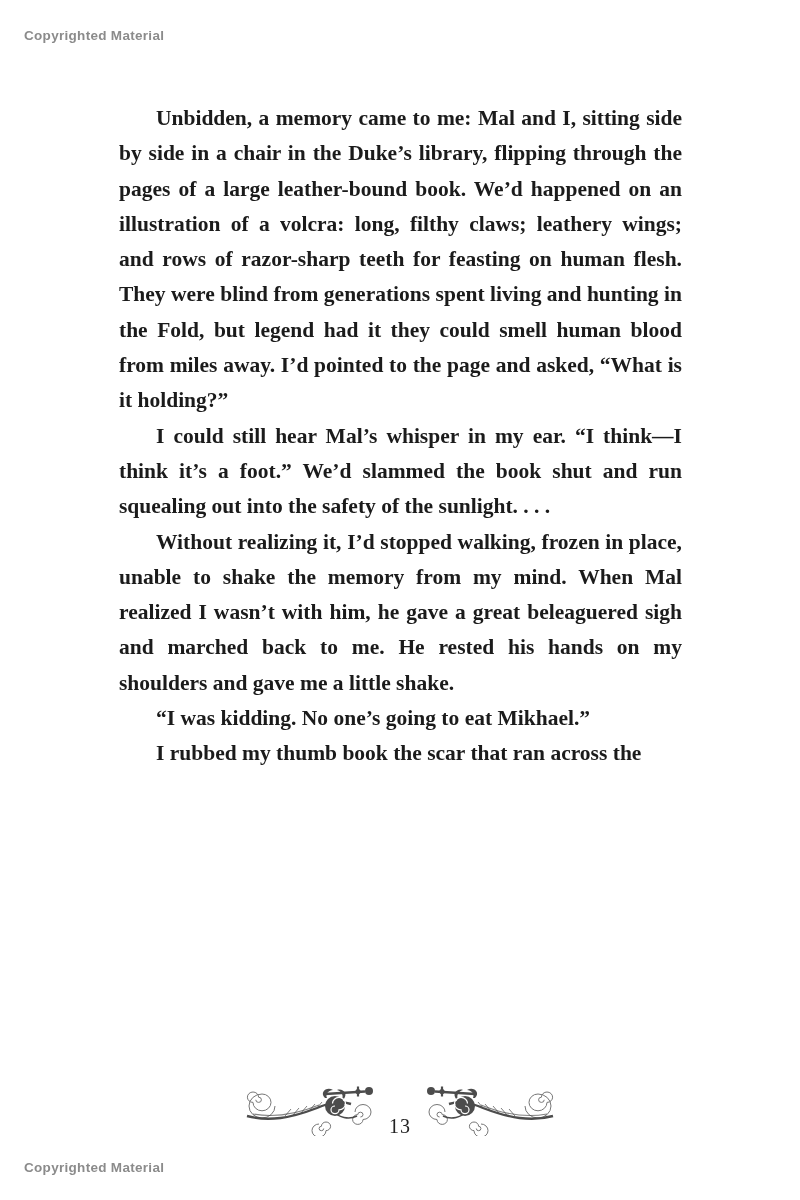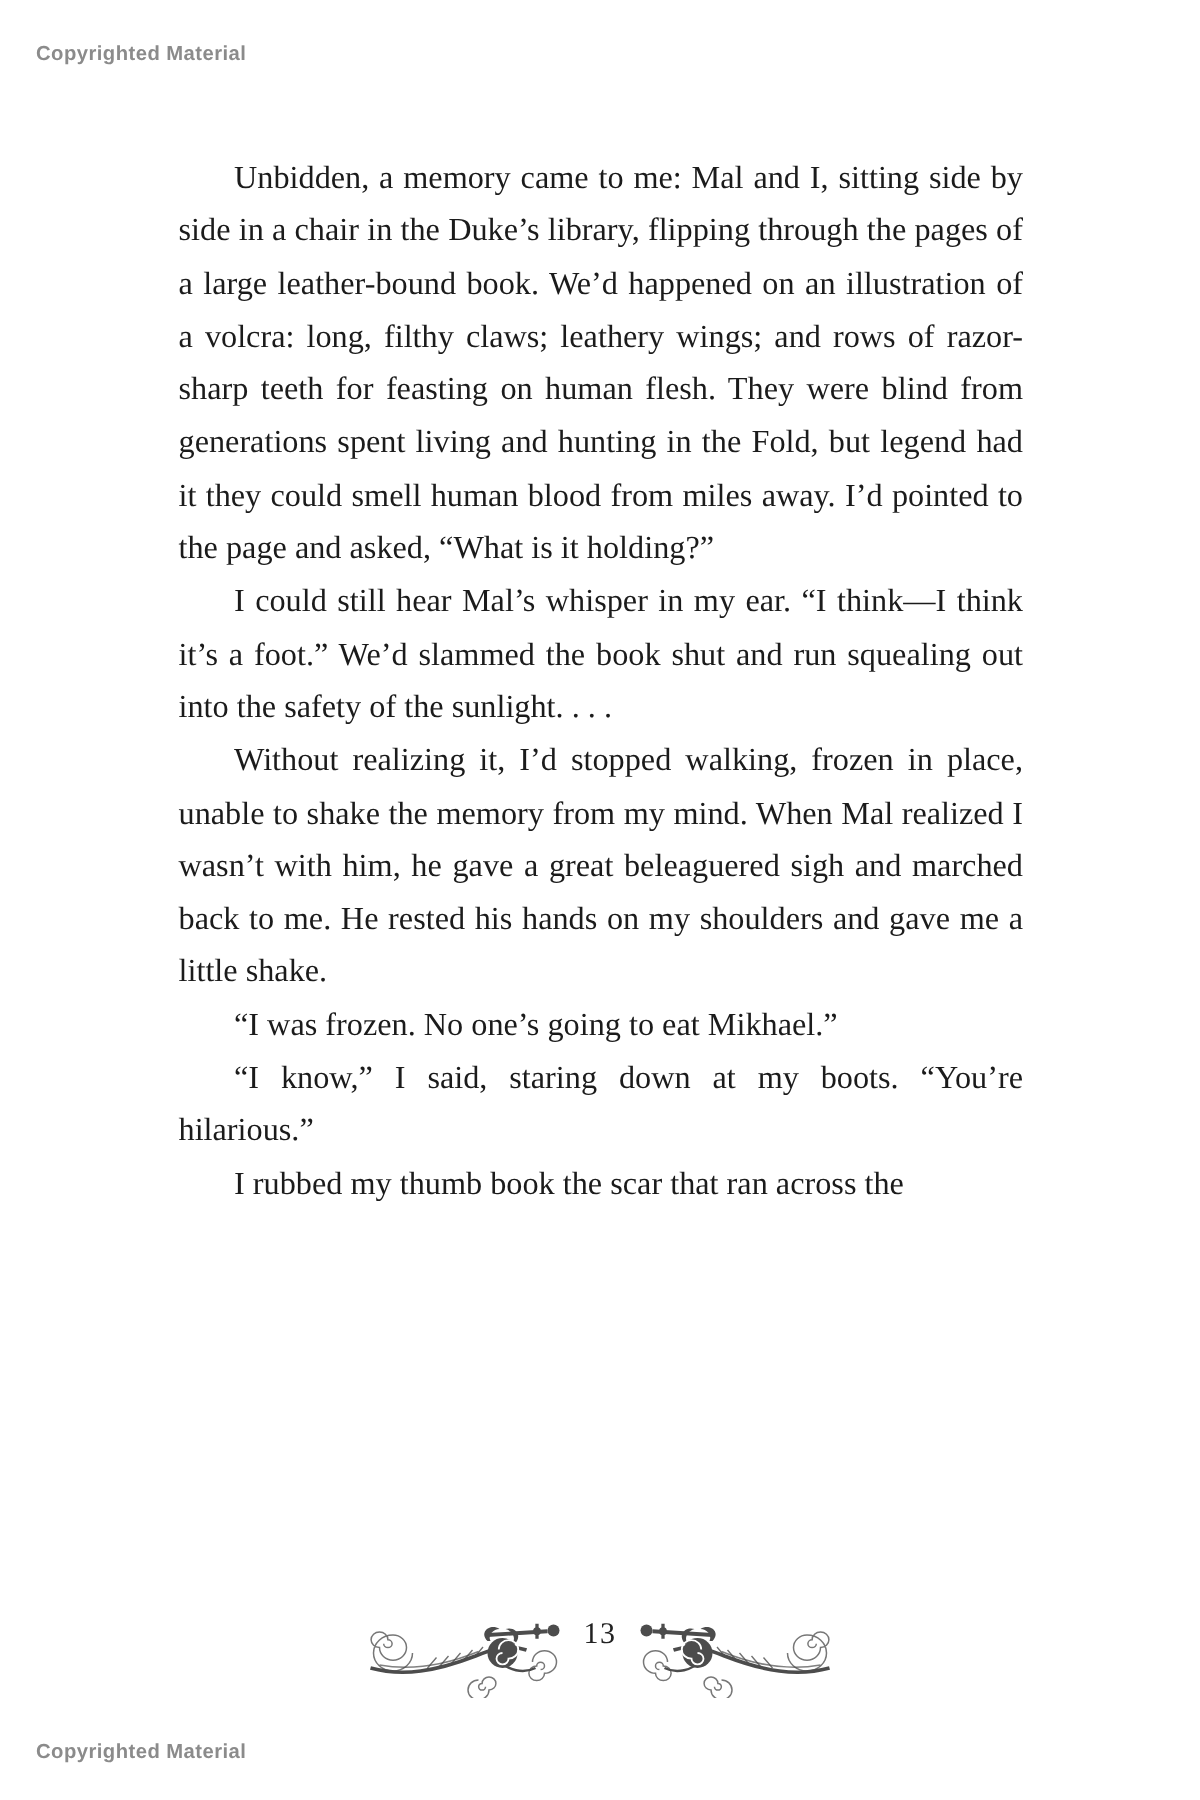--- a/index.html
+++ b/index.html
@@ -27,33 +27,34 @@
   .copyright.bottom { top: 1160px; }
   .text-block {
     position: absolute;
     left: 119px;
     top: 101px;
     width: 563px;
     color: #1b1b1b;
     font-size: 21.5px;
     line-height: 35.3px;
     text-align: justify;
+    font-weight: bold;
   }
   .text-block p {
     margin: 0;
     text-indent: 37px;
   }
   .footer-row {
     position: absolute;
     top: 1076px;
     left: 0;
     width: 100%;
     height: 60px;
     display: flex;
-    align-items: flex-start;
+    align-items: flex-end;
     justify-content: center;
     gap: 0;
   }
   .ornament { width: 150px; height: 56px; display: block; }
   .ornament.right { transform: scaleX(-1); }
   .page-number {
     font-size: 20px;
     color: #222222;
     font-family: "Liberation Serif", serif;
     letter-spacing: 1px;
@@ -64,22 +65,21 @@
 <body>
 
 <div class="page">
 
   <div class="copyright top">Copyrighted Material</div>
 
   <div class="text-block">
     <p>Unbidden, a memory came to me: Mal and I, sitting side by side in a chair in the Duke’s library, flipping through the pages of a large leather-bound book. We’d happened on an illustration of a volcra: long, filthy claws; leathery wings; and rows of razor-sharp teeth for feasting on human flesh. They were blind from generations spent living and hunting in the Fold, but legend had it they could smell human blood from miles away. I’d pointed to the page and asked, “What is it holding?”</p>
     <p>I could still hear Mal’s whisper in my ear. “I think—I think it’s a foot.” We’d slammed the book shut and run squealing out into the safety of the sunlight. . . .</p>
     <p>Without realizing it, I’d stopped walking, frozen in place, unable to shake the memory from my mind. When Mal realized I wasn’t with him, he gave a great beleaguered sigh and marched back to me. He rested his hands on my shoulders and gave me a little shake.</p>
-    <p>“I was frozen. No one’s going to eat Mikhael.”</p>
-    <p>“I know,” I said, staring down at my boots. “You’re hilarious.”</p>
+    <p>“I was kidding. No one’s going to eat Mikhael.”</p>
     <p>I rubbed my thumb book the scar that ran across the</p>
   </div>
 
   <div class="footer-row">
 
     <svg class="ornament" viewBox="0 0 150 56" xmlns="http://www.w3.org/2000/svg" aria-hidden="true">
       <g fill="none" stroke="#777777" stroke-width="1">
 
         <path d="M36,26 a13,12 0 1,1 -13,-12 a9,8.4 0 1,1 -9,8.4 a5.6,5.2 0 1,1 5.6,-5.2 a2.8,2.6 0 1,1 -2.8,2.6"></path>
 

